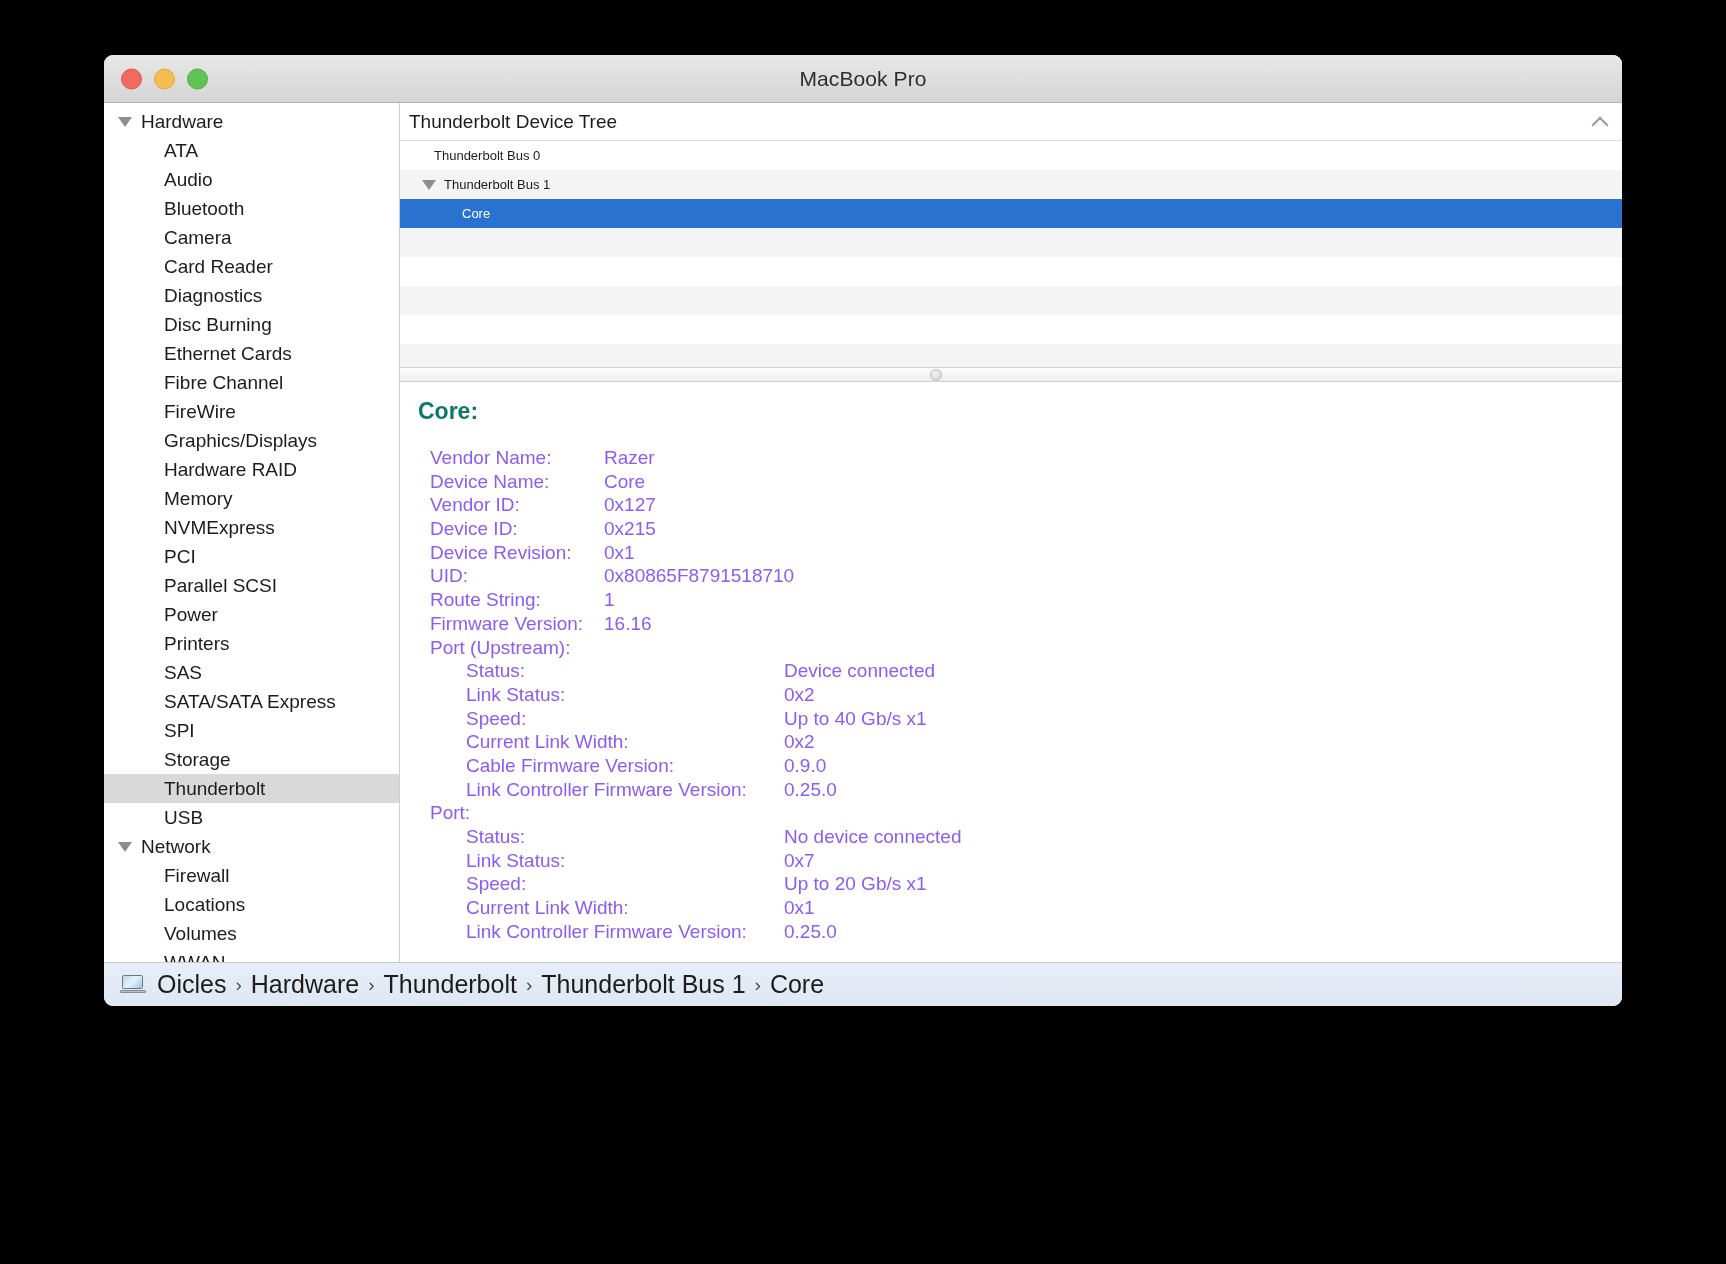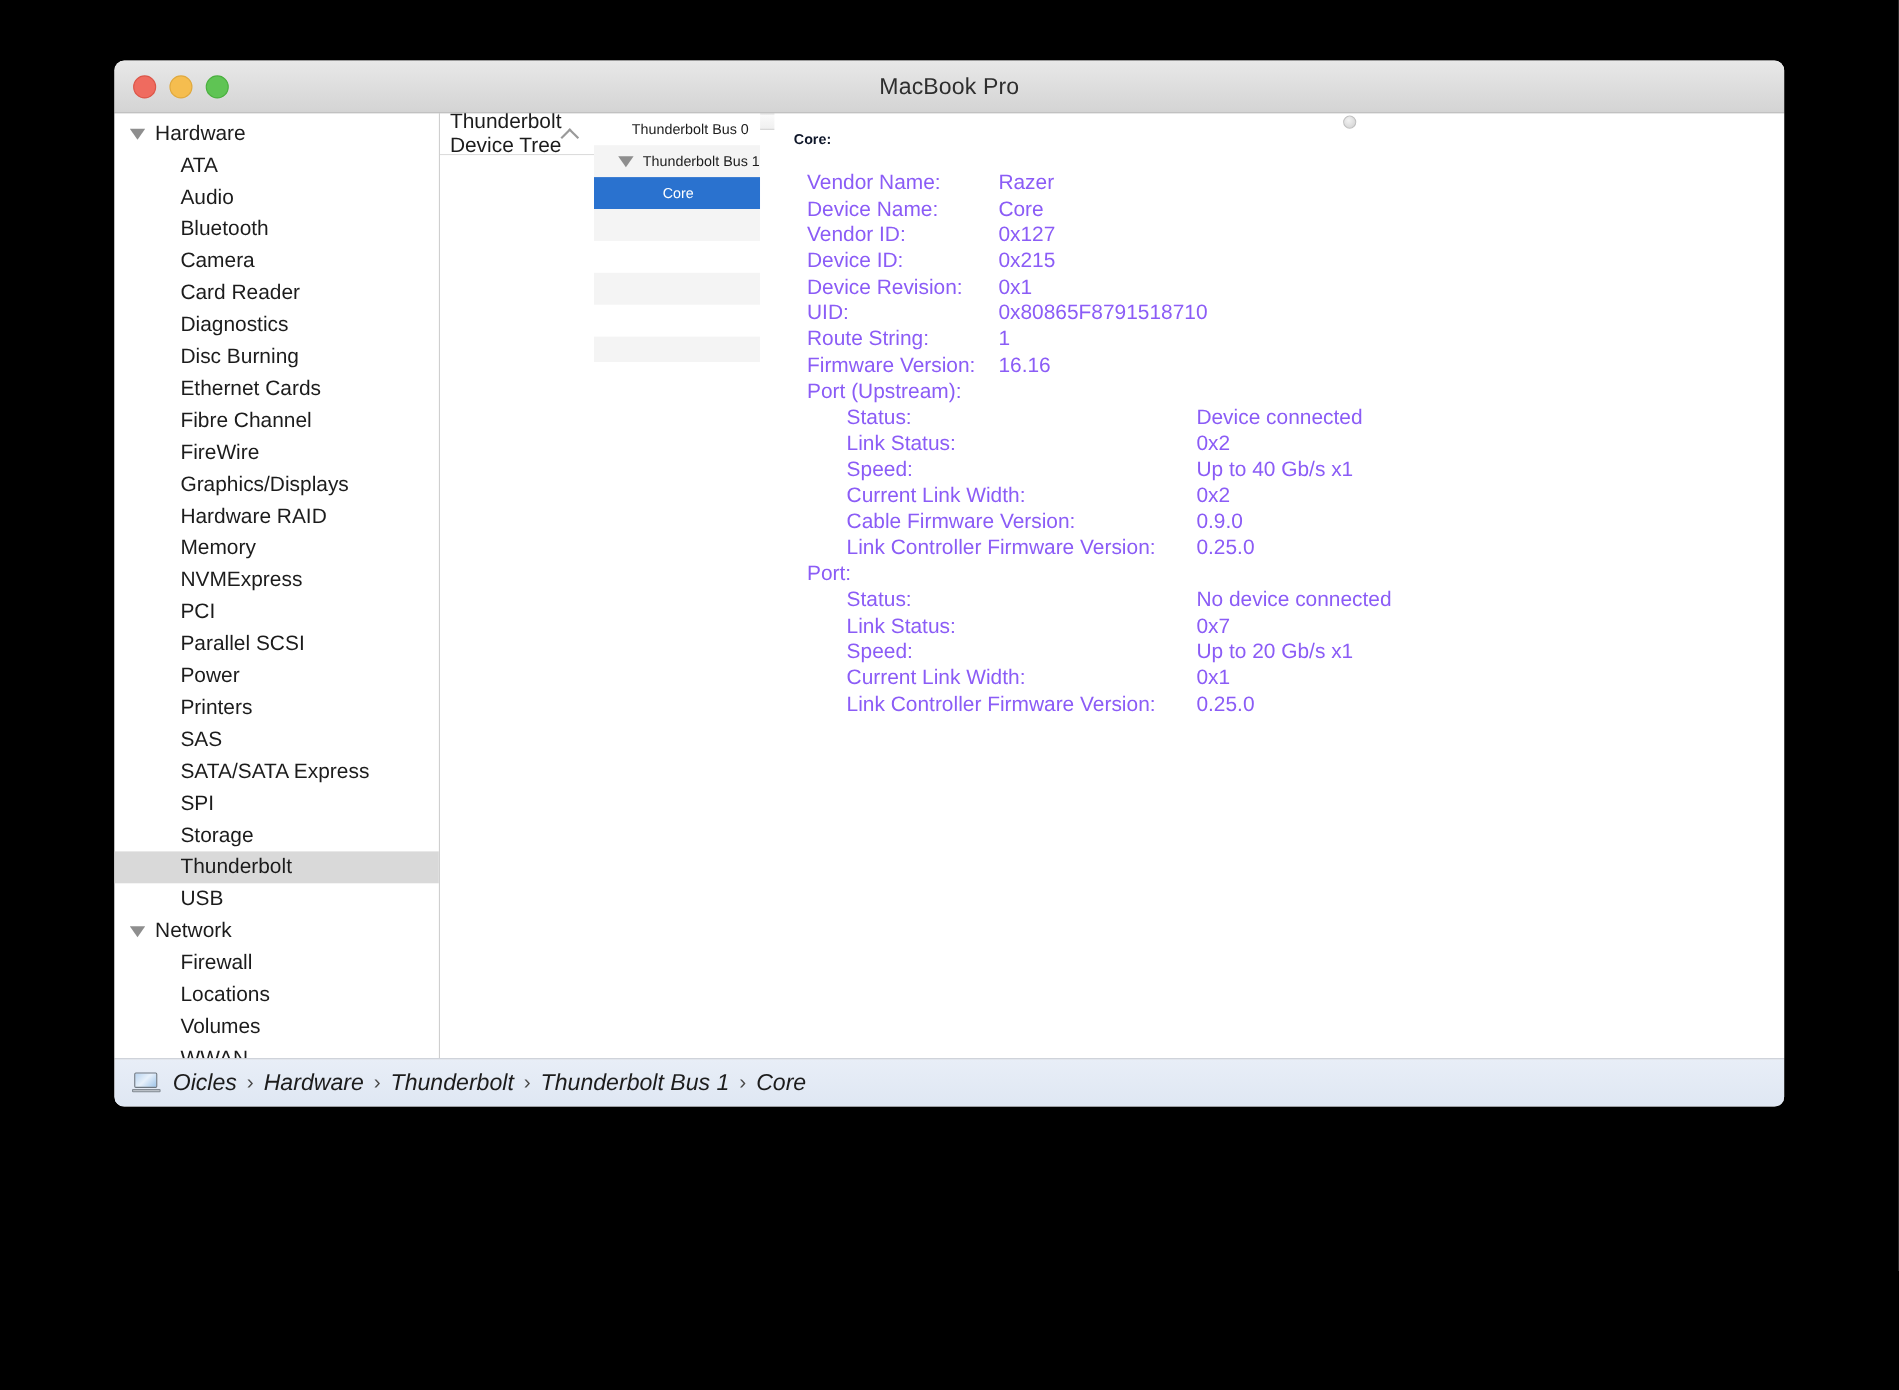--- a/index.html
+++ b/index.html
@@ -99,21 +99,21 @@
     border-right: 7.5px solid transparent;
     border-top: 10px solid #8e8e8e;
     margin-right: 9px;
     flex: 0 0 auto;
   }
 
   
   .right {
     flex: 1 1 auto;
     display: flex;
-    flex-direction: row;
+    flex-direction: column;
     min-width: 0;
     background: #ffffff;
   }
 
   
   .tree-header {
     height: 37px;
     flex: 0 0 37px;
     display: flex;
     align-items: center;
@@ -193,23 +193,23 @@
   }
 
   
   .detail {
     flex: 1 1 auto;
     overflow: hidden;
     background: #ffffff;
     padding: 16px 0 0 18px;
   }
   .detail-title {
-    font-size: 13px;
+    font-size: 23px;
     font-weight: bold;
-    color: #0f172a;
+    color: #0f766e;
     margin-bottom: 22px;
   }
   .kv-row {
     display: flex;
     align-items: baseline;
     height: 23.7px;
     font-size: 19px;
     color: #8b5cf6;
     white-space: nowrap;
   }
@@ -253,24 +253,23 @@
   .mac-icon .base {
     position: absolute;
     left: 0; top: 14.5px;
     width: 26px; height: 3.5px;
     background: #b9bfc6;
     border: 1px solid #848c94;
     border-radius: 1px;
     box-sizing: border-box;
   }
   .crumb {
-    font-size: 21px;
+    font-size: 25px;
     color: #1c1c1c;
     white-space: nowrap;
-    font-style: italic;
   }
   .crumb-sep {
     font-size: 19px;
     color: #4a4a4a;
     margin: 0 9px;
     white-space: nowrap;
   }
 </style>
 </head>
 <body>

